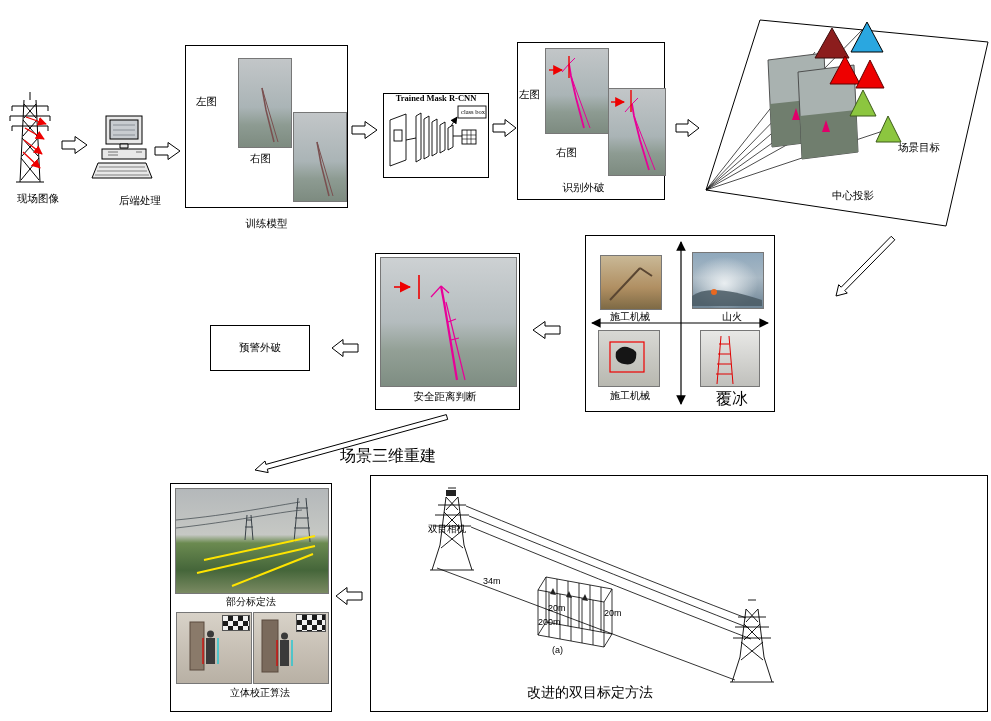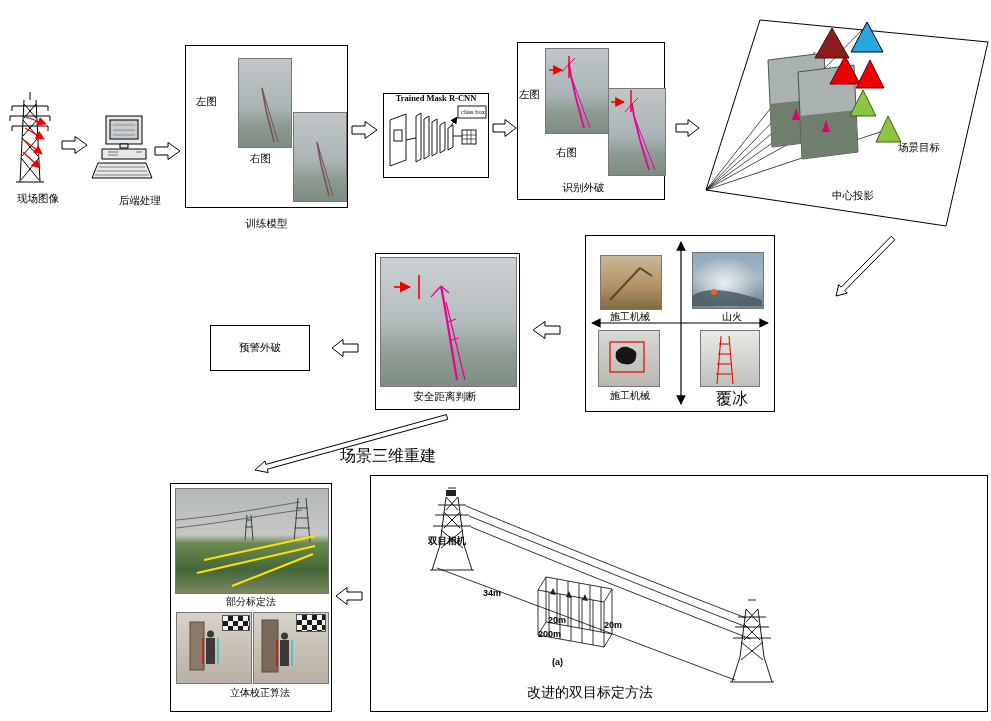--- a/index.html
+++ b/index.html
@@ -2,21 +2,21 @@
 <html><head>
 <meta charset="utf-8">
 <style>
   html,body{margin:0;padding:0;background:#fff;}
   .canvas{position:relative;width:991px;height:721px;background:#fff;overflow:hidden;
           font-family:"Liberation Sans",sans-serif;}
   .box{position:absolute;border:1px solid #000;background:#fff;box-sizing:border-box;z-index:1;}
   .photo{position:absolute;z-index:2;}
   .lbl{position:absolute;font-size:10.5px;color:#000;z-index:6;white-space:nowrap;line-height:1.15;}
   .lbl.c{text-align:center;}
-  .lbl.small{font-size:9px;font-weight:bold;margin-top:12px;}
+  .lbl.small{font-size:9px;font-weight:normal;}
   .lbl.serif{font-family:"Liberation Serif",serif;font-weight:bold;font-size:8.5px;}
   .lbl.tiny{font-size:6.5px;font-family:"Liberation Serif",serif;}
   .overlay{position:absolute;left:0;top:0;z-index:5;pointer-events:none;}
   .checker{position:absolute;z-index:4;background:repeating-conic-gradient(#1a1a1a 0 25%,#f0f0f0 0 50%) 0 0/10px 10px;border:1px solid #555;}
   
   .ph-fog{background:linear-gradient(180deg,#c2c6c8 0%,#aab4b6 55%,#8d9b92 75%,#7d8b80 100%);border:1px solid #777;}
   .ph-safety{background:linear-gradient(180deg,#cdd1d3 0%,#b4bcbe 50%,#93a096 72%,#7e8d82 100%);border:1px solid #777;}
   .ph-constr{background:linear-gradient(180deg,#c9b896 0%,#b08f62 60%,#7e6a45 100%);border:1px solid #777;}
   .ph-fire{background:radial-gradient(ellipse at 45% 55%,rgba(238,242,244,.95),rgba(238,242,244,0) 62%),linear-gradient(180deg,#8fa8bc 0%,#a8b8c4 45%,#6e8494 100%);border:1px solid #777;}
   .ph-wire{background:linear-gradient(180deg,#d8d8d4,#b8b8b0);border:1px solid #777;}

